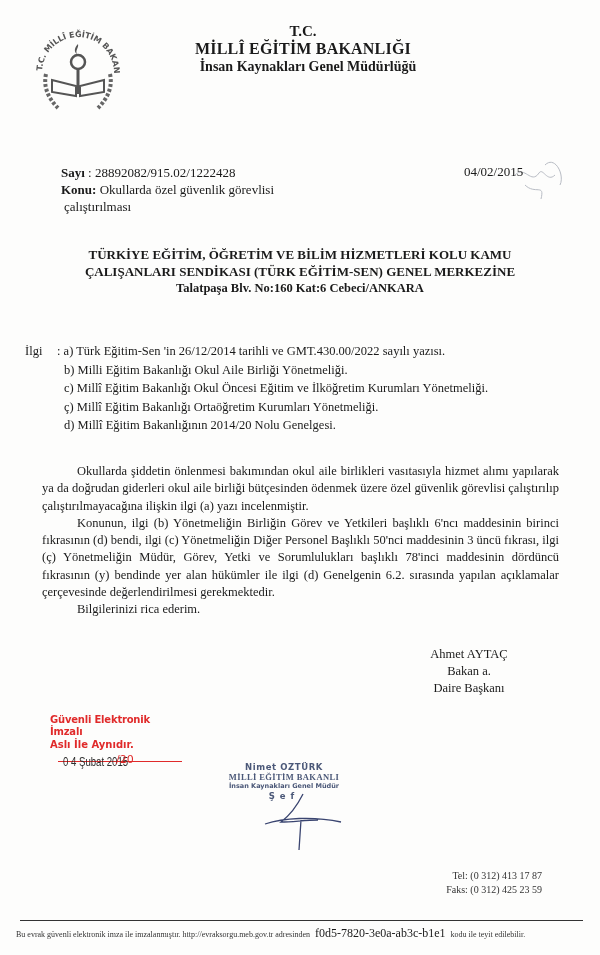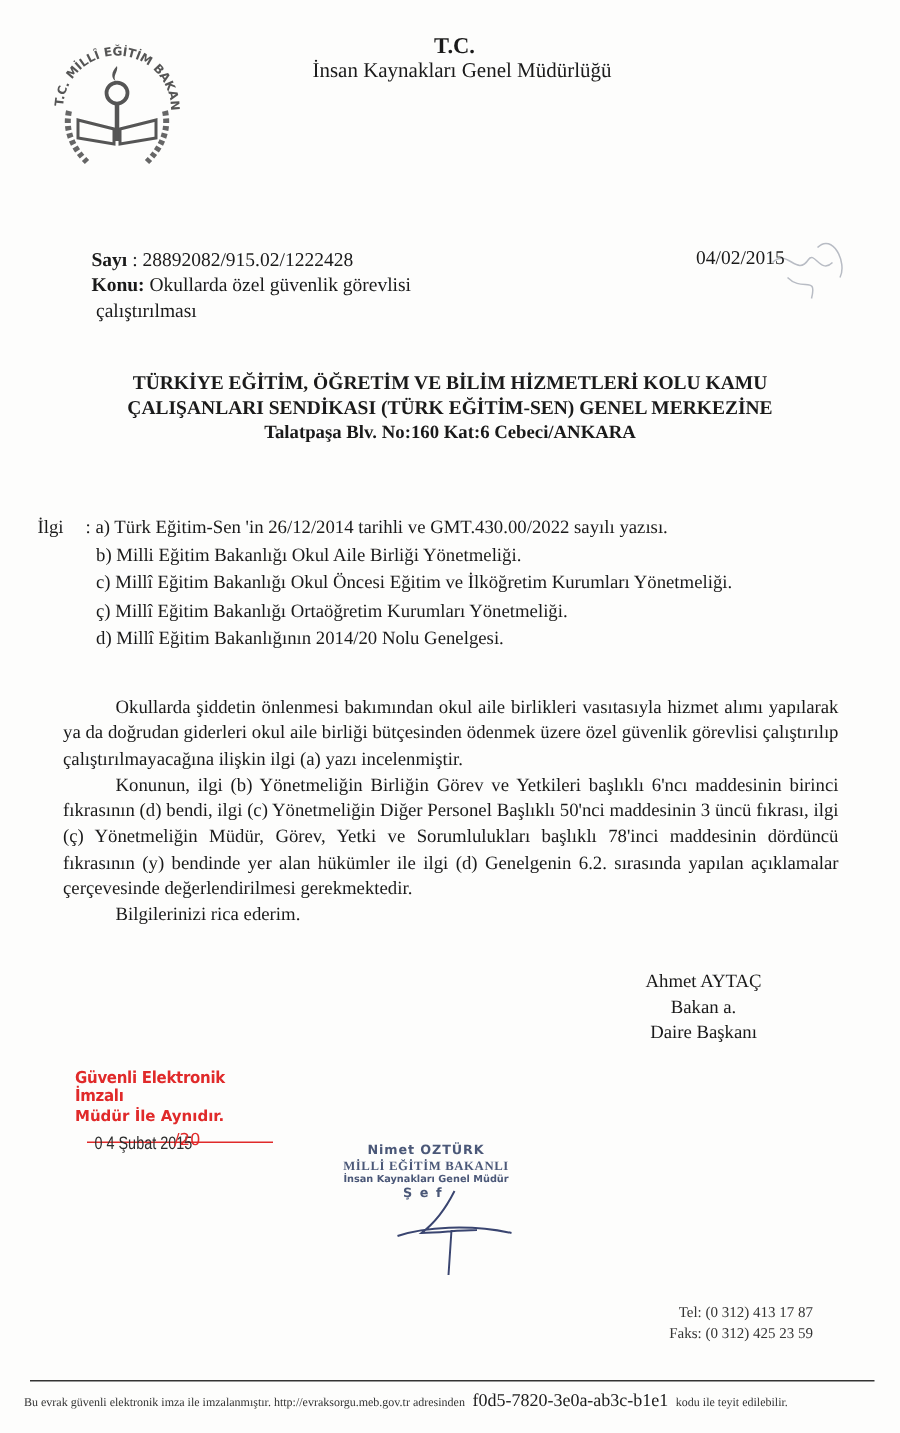--- a/index.html
+++ b/index.html
@@ -10,21 +10,21 @@
     color: #1a1a1a;
     position: relative;
   }
   .page { position: absolute; inset: 0; }
 
   
   .logo { position: absolute; left: 30px; top: 18px; width: 95px; height: 100px; }
   .header { position: absolute; left: 0; width: 596px; top: 23px; text-align: center; }
   .header .line1 { font-weight: bold; font-size: 15px; line-height: 16px; padding-left: 10px; }
   .header .line2 { font-weight: bold; font-size: 16px; line-height: 19px; padding-left: 10px; letter-spacing: 0.2px; }
-  .header .line3 { font-weight: normal; font-size: 14px; line-height: 18px; padding-left: 20px; }
+  .header .line3 { font-weight: bold; font-size: 14px; line-height: 18px; padding-left: 20px; }
 
   
   .meta { position: absolute; left: 25px; top: 164px; font-size: 13px; line-height: 17px; }
   .meta .lbl { font-weight: bold; margin-left: 36px; }
   .meta .row { white-space: nowrap; }
   .meta .indent { padding-left: 39px; }
   .date { position: absolute; left: 464px; top: 164px; font-size: 13px; }
 
   
   .recipient { position: absolute; left: 0; width: 600px; top: 246px; text-align: center; font-weight: bold; font-size: 13px; line-height: 17px; }
@@ -86,20 +86,21 @@
       <path d="M48,26 C44,30 44,34 47,36 C45,32 49,30 48,26 Z" fill="#555"></path>
       <circle cx="48" cy="44" r="7" fill="none" stroke="#555" stroke-width="2.5"></circle>
       <rect x="46.5" y="50" width="3" height="26" fill="#555"></rect>
       <path d="M22,62 L46,68 L46,78 L22,74 Z M74,62 L50,68 L50,78 L74,74 Z" fill="none" stroke="#555" stroke-width="2"></path>
       <path d="M16,56 Q12,74 28,90 M80,56 Q84,74 68,90" fill="none" stroke="#666" stroke-width="4" stroke-dasharray="3,2"></path>
     </svg>
   </div>
 
   <div class="header">
     <div class="line1">T.C.</div>
+    <div class="line2">MİLLÎ EĞİTİM BAKANLIĞI</div>
     <div class="line3">İnsan Kaynakları Genel Müdürlüğü</div>
   </div>
 
   <svg class="scribble" width="80" height="60">
     <path d="M10,20 C20,10 26,30 34,18 C38,12 42,28 50,20 M20,30 C30,40 40,28 36,44 M40,10 C50,0 60,20 55,30" fill="none" stroke="#b8bcc4" stroke-width="1"></path>
   </svg>
 
   <div class="meta">
     <div class="row">
       <span class="lbl">Sayı</span>
@@ -136,21 +137,21 @@
   </div>
 
   <div class="sig">
     <div>Ahmet AYTAÇ</div>
     <div>Bakan a.</div>
     <div>Daire Başkanı</div>
   </div>
 
   <div class="stamp-red">
     <div class="s1">Güvenli Elektronik İmzalı</div>
-    <div class="s2">Müdür İle Aynıdır.</div>
+    <div class="s2">Aslı İle Aynıdır.</div>
     <div class="s3">
       <div class="rline"></div>
       <span class="datehand">0 4  Şubat 2015</span>
       <span class="r20">/20</span>
     </div>
   </div>
 
   <div class="stamp-blue">
     <div class="b1">Nimet OZTÜRK</div>
     <div class="b2">MİLLİ EĞİTİM BAKANLI</div>

